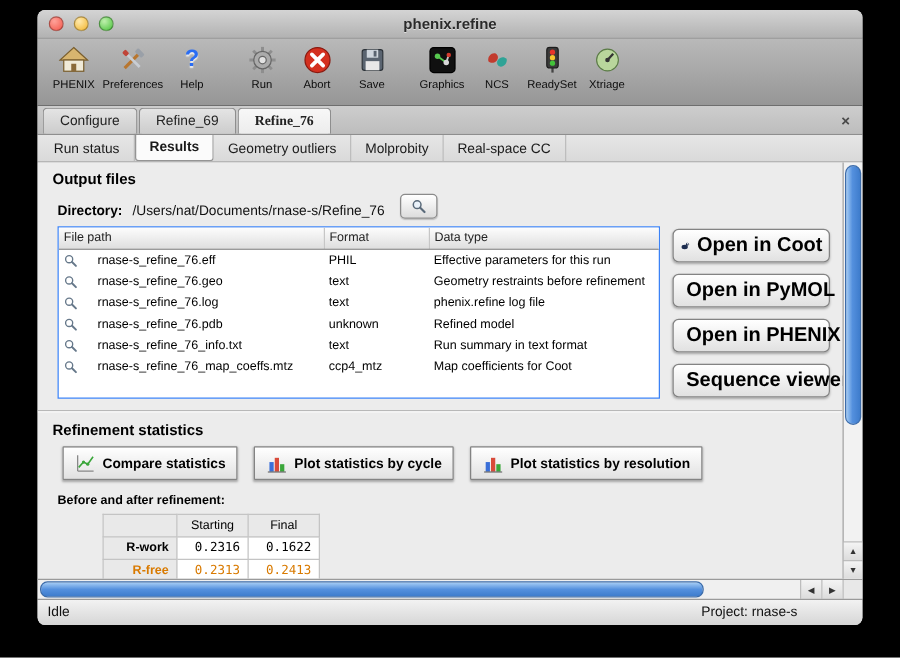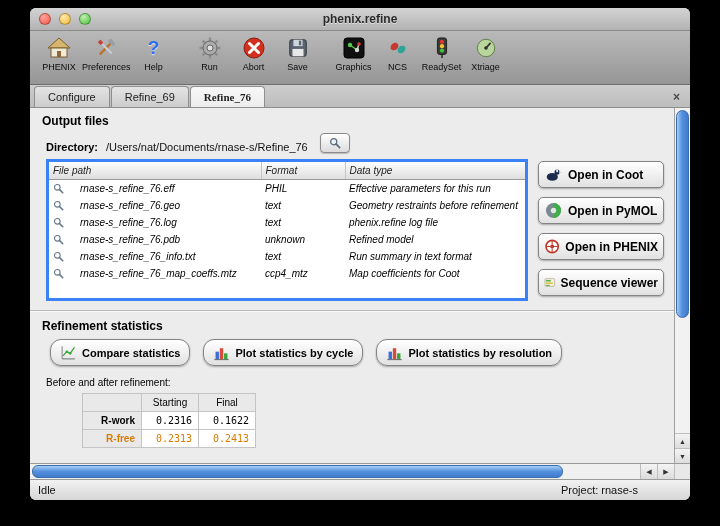--- a/index.html
+++ b/index.html
@@ -85,47 +85,47 @@
   .section-title{font-size:12px;font-weight:bold;color:#000;margin:2px 0 5px 0;}
   .dir-row{display:flex;align-items:flex-end;font-size:11px;margin:0 0 6px 4px;}
   .dir-label{font-weight:bold;margin-right:8px;}
   .dir-value{color:#111;}
   .search-btn{
     margin-left:12px;width:28px;height:18px;border:1px solid #8a8a8a;border-radius:4px;
     background:linear-gradient(#ffffff,#dcdcdc);display:flex;align-items:center;justify-content:center;
     box-shadow:0 1px 1px rgba(0,0,0,.2);
   }
   .files-area{display:flex;gap:10px;margin-left:4px;}
-  .files-box{flex:1;background:#fff;border:3px solid #3b82f6;height:136px;overflow:hidden;font-style:italic;}
+  .files-box{flex:1;background:#fff;border:1px solid #3b82f6;height:136px;overflow:hidden;}
   table.files{width:100%;border-collapse:collapse;font-size:10px;table-layout:fixed;}
   table.files col.c1{width:212px;} table.files col.c2{width:84px;}
   table.files th{
     background:linear-gradient(#fdfdfd,#dedede);border-bottom:1px solid #9a9a9a;border-right:1px solid #c6c6c6;
     height:17px;font-weight:normal;text-align:left;padding:0 4px;color:#222;
   }
   table.files th:last-child{border-right:none;}
   table.files td{height:17px;padding:0 4px;white-space:nowrap;overflow:hidden;color:#000;}
   .fcell{display:flex;align-items:flex-end;gap:16px;}
   .actions{width:126px;display:flex;flex-direction:column;gap:9px;padding-top:2px;}
   .action-btn{
     height:25px;border:1px solid #838383;border-radius:5px;
     background:linear-gradient(#ffffff,#e1e1e1);
     display:flex;align-items:center;gap:5px;padding:0 5px;
-    font-size:12px;font-weight:bold;color:#000;box-shadow:0 1px 2px rgba(0,0,0,.3);
+    font-size:16px;font-weight:bold;color:#000;box-shadow:0 1px 2px rgba(0,0,0,.3);
     white-space:nowrap;
   }
   .divider{border:none;border-top:1px solid #b8b8b8;border-bottom:1px solid #fafafa;margin:9px -10px 7px -12px;}
   .stats-buttons{display:flex;gap:13px;margin:6px 0 0 8px;}
   .stat-btn{
-    height:25px;border:1px solid #838383;border-radius:11px;
+    height:25px;border:1px solid #838383;border-radius:1px;
     background:linear-gradient(#ffffff,#e1e1e1);
     display:flex;align-items:center;gap:5px;padding:0 9px;
     font-size:11px;font-weight:bold;color:#000;box-shadow:0 1px 2px rgba(0,0,0,.3);white-space:nowrap;
   }
-  .before-after{font-size:10px;font-weight:normal;margin:11px 0 5px 4px;}
+  .before-after{font-size:10px;font-weight:bold;margin:11px 0 5px 4px;}
   table.stats{border-collapse:collapse;font-size:10px;margin-left:40px;}
   table.stats th,table.stats td{border:1px solid #c4c4c4;height:15px;padding:1px 6px;}
   table.stats thead th{background:#e9e9e9;font-weight:normal;text-align:center;min-width:44px;}
   table.stats tbody th{background:#e9e9e9;font-weight:bold;text-align:right;min-width:46px;}
   table.stats td{background:#fff;text-align:right;font-family:"DejaVu Sans Mono","Liberation Mono",monospace;}
   
   .hscroll{flex:0 0 15px;border-top:1px solid #9a9a9a;background:#f0f0f0;display:flex;}
   .htrack{flex:1;position:relative;}
   .hthumb{
     position:absolute;left:2px;top:1px;bottom:1px;width:87%;border-radius:6px;
@@ -272,20 +272,27 @@
     </div>
   </div>
 
   <div class="tabbar">
     <div class="mtab">Configure</div>
     <div class="mtab">Refine_69</div>
     <div class="mtab active">Refine_76</div>
     <div class="tab-close">×</div>
   </div>
 
+  <div class="subtabbar">
+    <div class="stab">Run status</div>
+    <div class="stab active">Results</div>
+    <div class="stab">Geometry outliers</div>
+    <div class="stab">Molprobity</div>
+    <div class="stab">Real-space CC</div>
+  </div>
 
   <div class="content-wrap">
     <div class="content">
 
       <div class="section-title">Output files</div>
 
       <div class="dir-row">
         <span class="dir-label">Directory:</span>
         <span class="dir-value">/Users/nat/Documents/rnase-s/Refine_76</span>
         <span class="search-btn">

